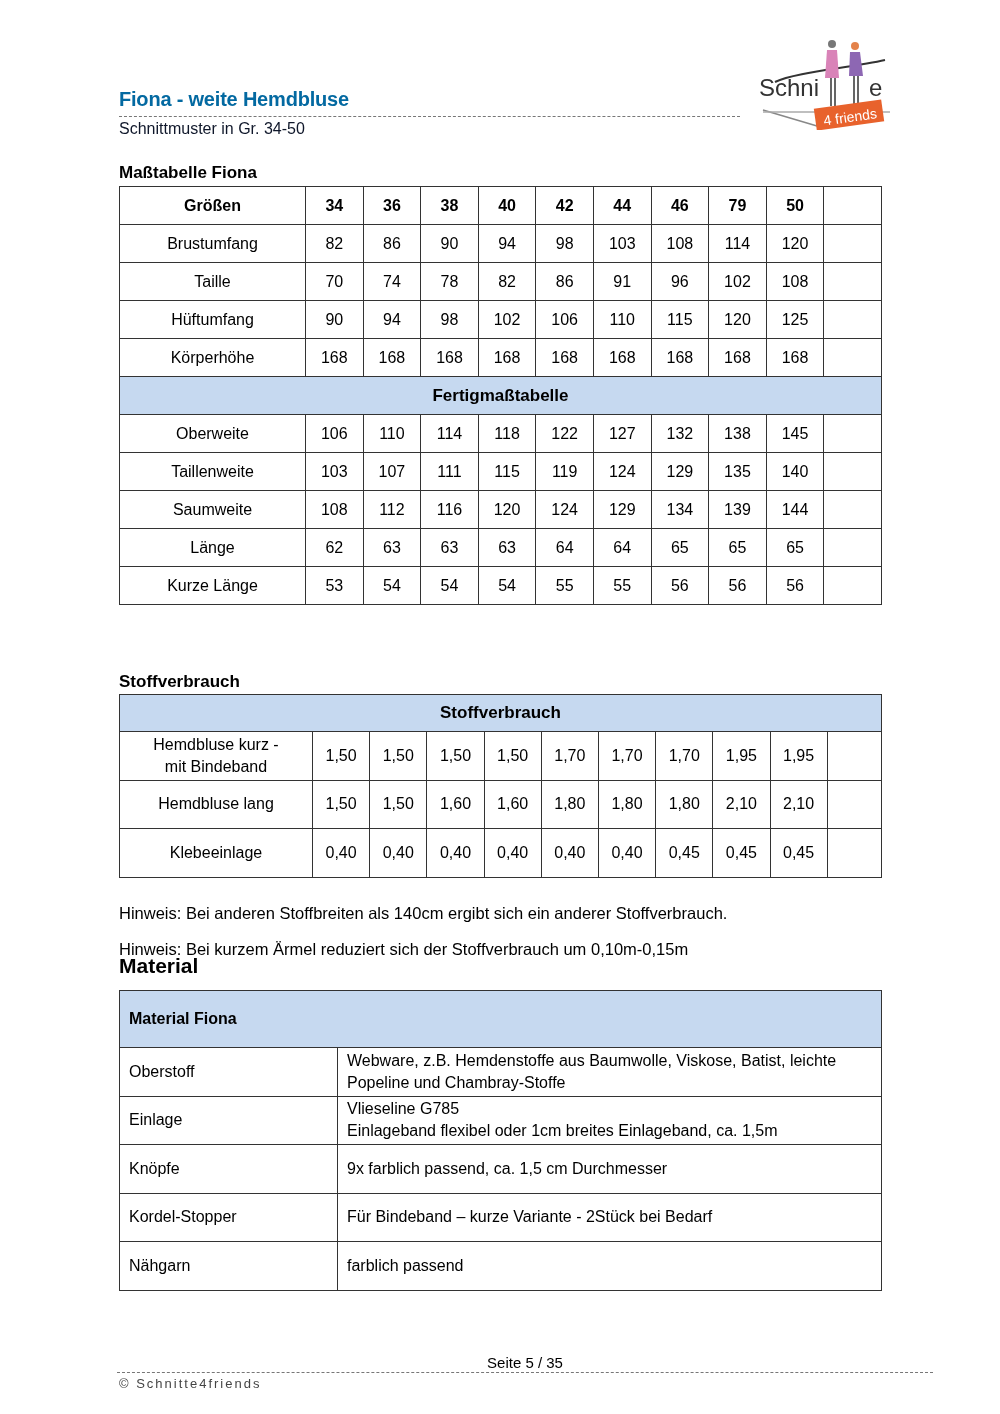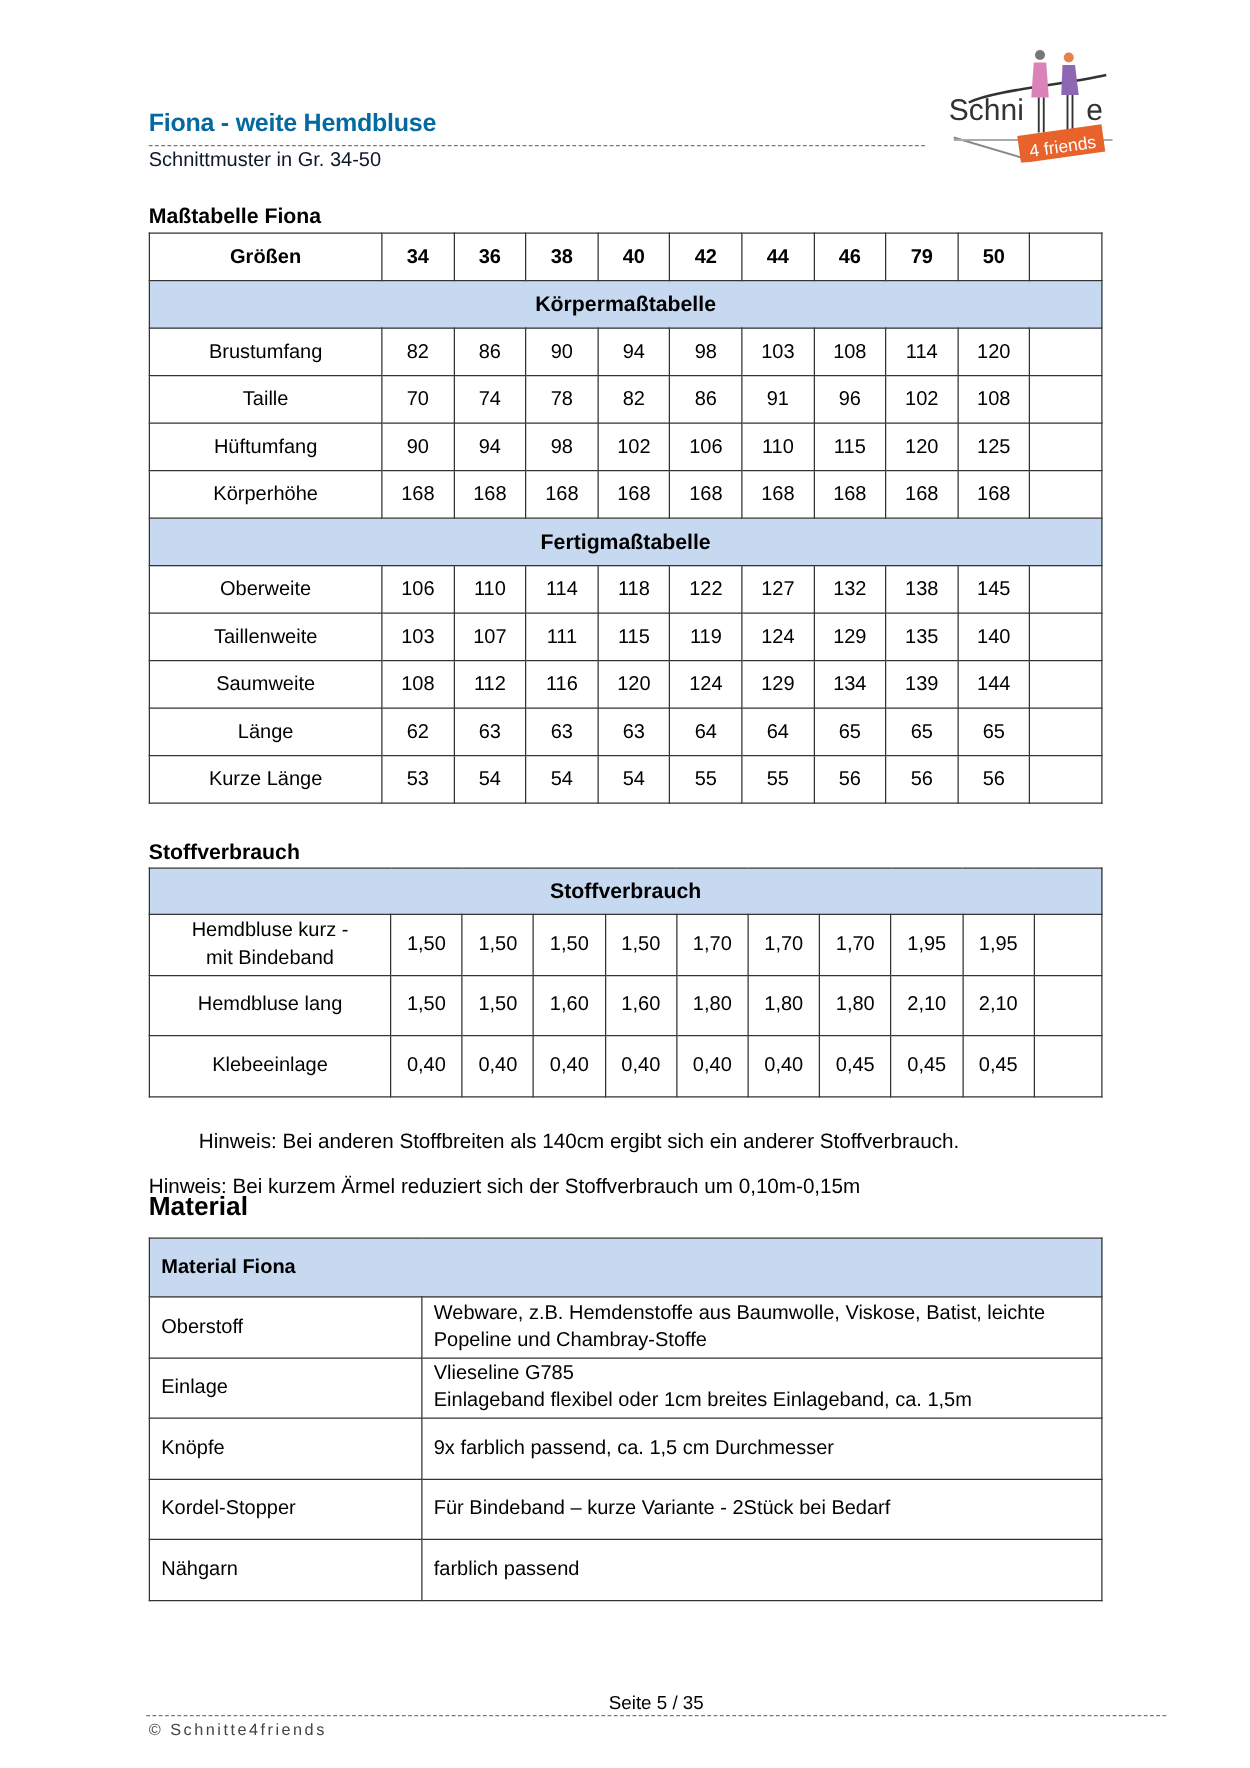--- a/index.html
+++ b/index.html
@@ -23,21 +23,21 @@
   tr.head td { font-weight: bold; }
 
   #mass td { height: 38px; }
   #stoff td { height: 48.5px; }
   #stoff td.band { height: 37px; }
   #stoff td.rowhead { line-height: 22px; }
 
   .note { left: 119px; font-size: 16.5px; }
 
   #material td { text-align: left; padding-left: 9px; font-size: 16px; height: 48.5px; line-height: 22px; }
-  #material td.band { height: 47px; font-size: 16px; }
+  #material td.band { height: 57px; font-size: 16px; }
 
   .footer-page { left: 0; width: 1050px; top: 1354px; text-align: center; font-size: 15px; }
   .footer-rule { left: 117px; top: 1372px; width: 816px; border-top: 1px dashed #777; }
   .footer-copy { left: 119px; top: 1376px; font-size: 13px; letter-spacing: 2px; color: #444; }
 </style>
 </head>
 <body>
 
 <div class="abs title">Fiona - weite Hemdbluse</div>
 <div class="abs title-rule"></div>
@@ -78,23 +78,20 @@
     <td>38</td>
     <td>40</td>
     <td>42</td>
     <td>44</td>
     <td>46</td>
     <td>79</td>
     <td>50</td>
     <td></td>
   </tr>
   <tr>
-        <td colspan="11" class="band">Körpermaßtabelle</td>
-      </tr>
-  <tr>
     <td class="rowhead">Brustumfang</td>
     <td>82</td>
     <td>86</td>
     <td>90</td>
     <td>94</td>
     <td>98</td>
     <td>103</td>
     <td>108</td>
     <td>114</td>
     <td>120</td>
@@ -257,21 +254,21 @@
     <td>0,40</td>
     <td>0,45</td>
     <td>0,45</td>
     <td>0,45</td>
     <td></td>
   </tr>
 </tbody>
   </table>
 
 <div class="abs note" style="top:910px;margin-top:30px;">Hinweis: Bei kurzem Ärmel reduziert sich der Stoffverbrauch um 0,10m-0,15m</div>
-<div class="abs note" style="top:904px;margin-left:40px;">Hinweis: Bei anderen Stoffbreiten als 140cm ergibt sich ein anderer Stoffverbrauch.</div>
+<div class="abs note" style="top:904px;">Hinweis: Bei anderen Stoffbreiten als 140cm ergibt sich ein anderer Stoffverbrauch.</div>
 
 <div class="abs section-label big" style="top:954px;">Material</div>
 <table id="material" style="top:990px;">
   <colgroup>
       <col style="width:218px">
       <col>
     </colgroup>
   <tbody>
       <tr>
         <td colspan="2" class="band">Material Fiona</td>

